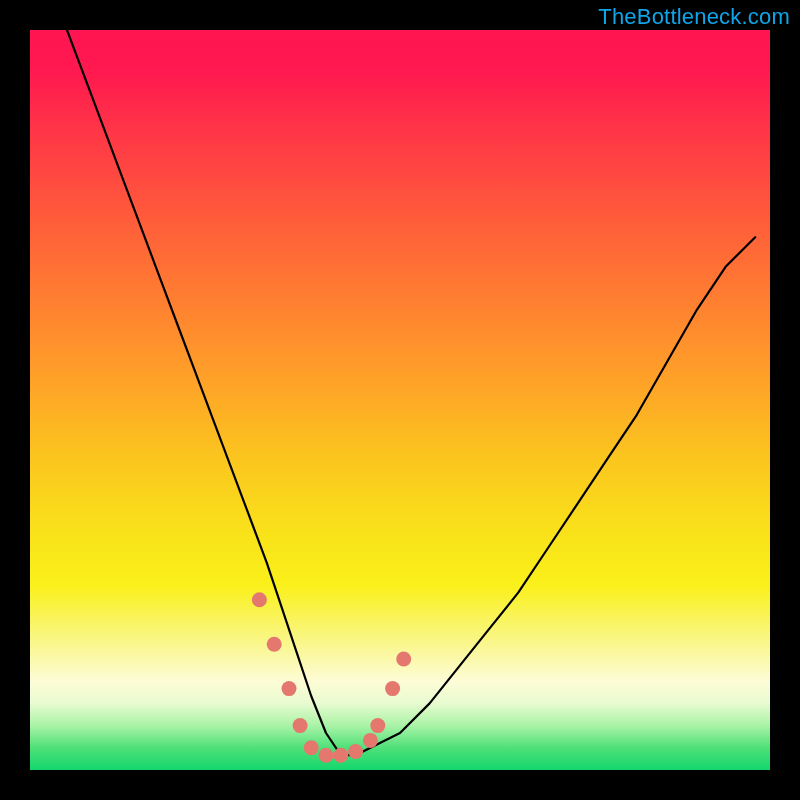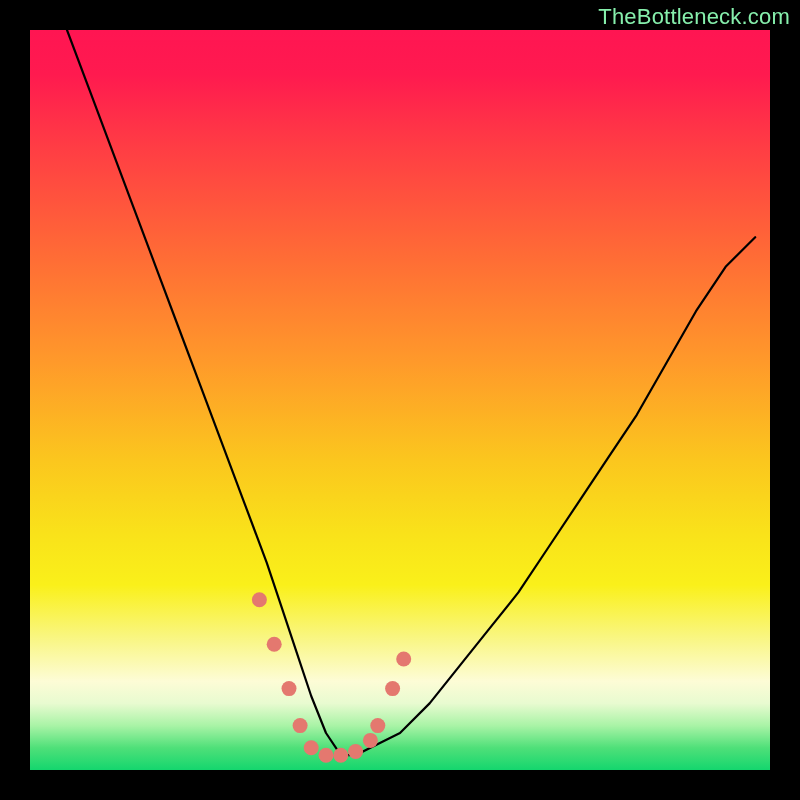--- a/index.html
+++ b/index.html
@@ -40,21 +40,21 @@
       #e8fbd0 91%,
       #a9f3a6 94%,
       #4fe079 97%,
       #14d66e 100%
     );
   }
   .watermark {
     position: absolute;
     top: 4px;
     right: 10px;
-    color: #86efac;
+    color: #0ea5e9;
     font-size: 22px;
     font-weight: 500;
     letter-spacing: 0.2px;
     user-select: none;
   }
   svg.overlay {
     position: absolute;
     top: 0;
     left: 0;
     width: 740px;

